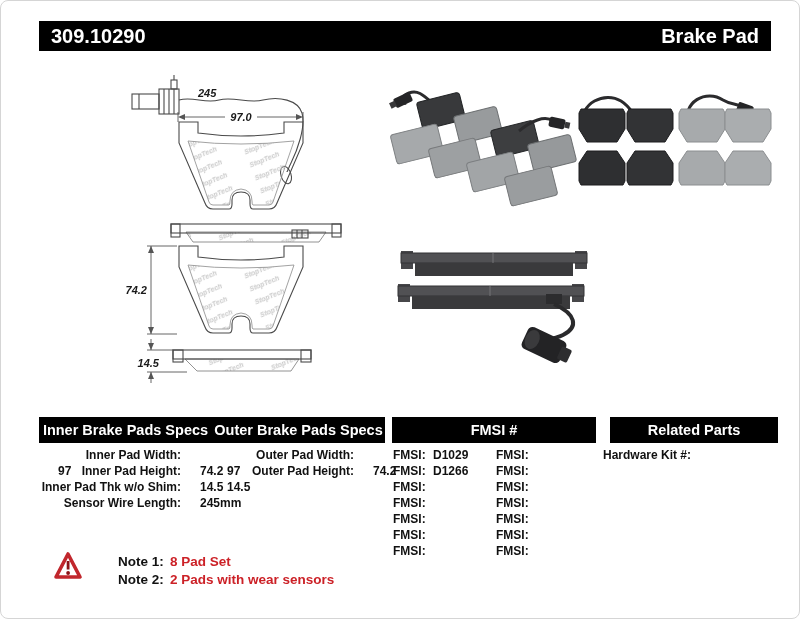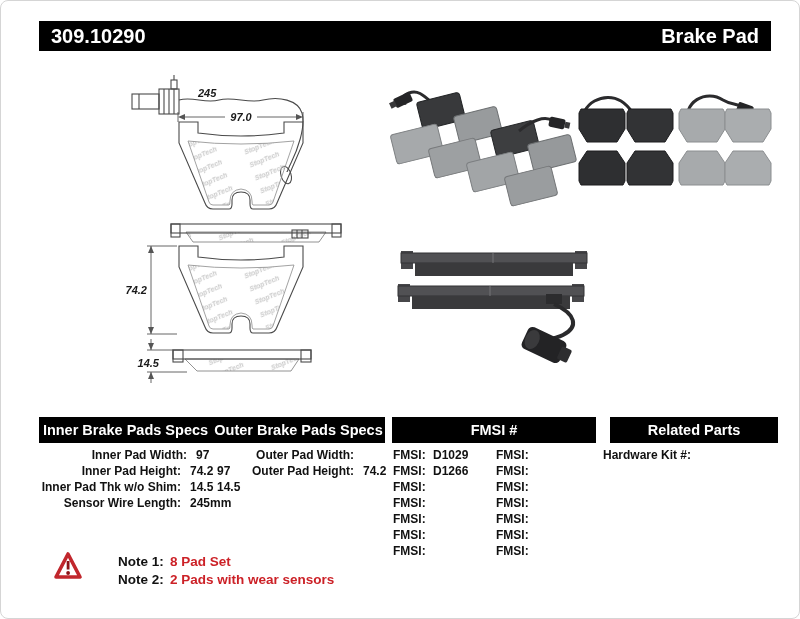--- a/index.html
+++ b/index.html
@@ -15,21 +15,21 @@
   .bar.center { justify-content:center; }
   #title-bar {
     position:absolute; left:38px; top:20px; width:732px; height:30px;
     background:#000000; color:#ffffff; display:flex; align-items:center;
     justify-content:space-between; padding:0 12px; box-sizing:border-box;
     font-size:20px; font-weight:bold;
   }
   .half { width:50%; text-align:center; }
   .spec-row { position:absolute; display:flex; font-size:12px; font-weight:bold; line-height:16px; color:#111; }
   .spec-label { text-align:right; white-space:nowrap; }
-  .spec-value { margin-left:9px; white-space:nowrap; }
+  .spec-value { margin-left:19px; white-space:nowrap; }
   .fmsi-row { position:absolute; display:flex; font-size:12px; font-weight:bold; line-height:16px; color:#111; }
   .fmsi-label { width:40px; }
   .note-line { position:absolute; left:96px; display:flex; font-size:13.5px; font-weight:bold; color:#111;padding-left:21px; }
   .note-label { width:52px; }
   .note-text { color:#cc2127; }
   svg { position:absolute; left:0; top:0; }
   .wm-text { font:italic bold 7px "Liberation Sans", sans-serif; fill:#c9c9c9; }
   .dim { font:italic bold 11px "Liberation Sans", sans-serif; fill:#1a1a1a; }
   .thin { stroke:#4a4a4a; stroke-width:1.1; fill:none; }
   .dimline { stroke:#555555; stroke-width:0.9; fill:none; }
@@ -224,21 +224,21 @@
     <span>FMSI #</span>
   </div>
   <div class="bar" style="left:38px; top:416px; width:346px;">
     <span class="half">Inner Brake Pads Specs</span>
     <span class="half">Outer Brake Pads Specs</span>
   </div>
   <div class="bar center" style="left:602px; top:416px; width:168px;margin-left:7px;">
     <span>Related Parts</span>
   </div>
 
-  <div class="spec-row" style="left:44px; top:446px;">
+  <div class="spec-row" style="left:38px; top:446px;flex-direction:column;">
     <span class="spec-label" style="width:142px">Inner Pad Width:</span>
     <span class="spec-value">97</span>
   </div>
   <div class="spec-row" style="left:38px; top:462px;">
     <span class="spec-label" style="width:142px">Inner Pad Height:</span>
     <span class="spec-value">74.2</span>
   </div>
   <div class="spec-row" style="left:38px; top:478px;">
     <span class="spec-label" style="width:142px">Inner Pad Thk w/o Shim:</span>
     <span class="spec-value">14.5</span>

